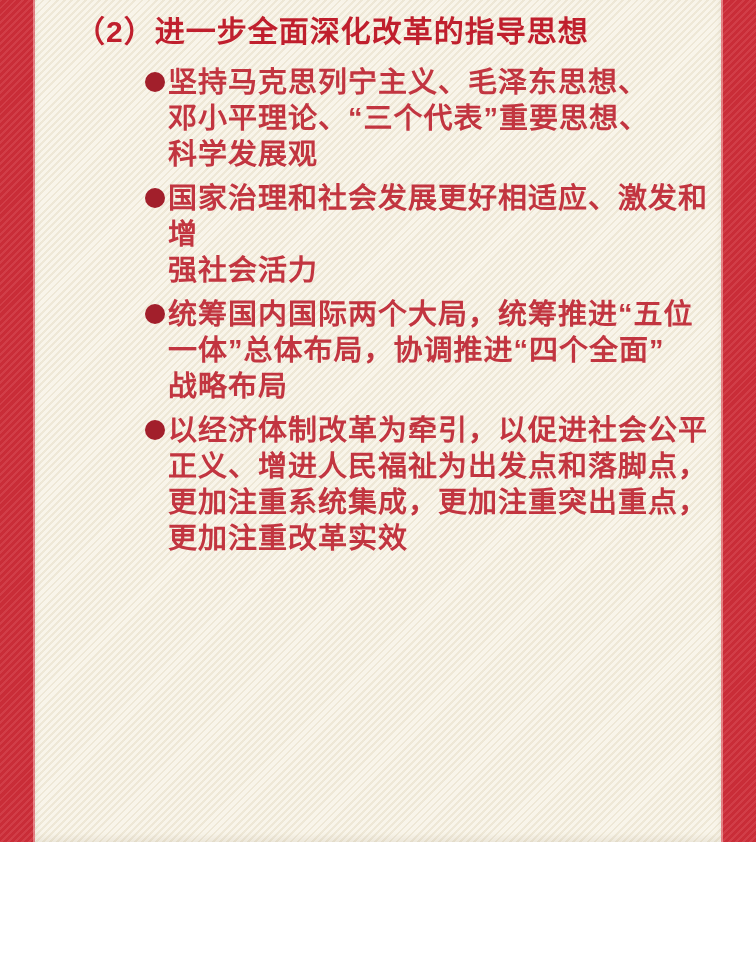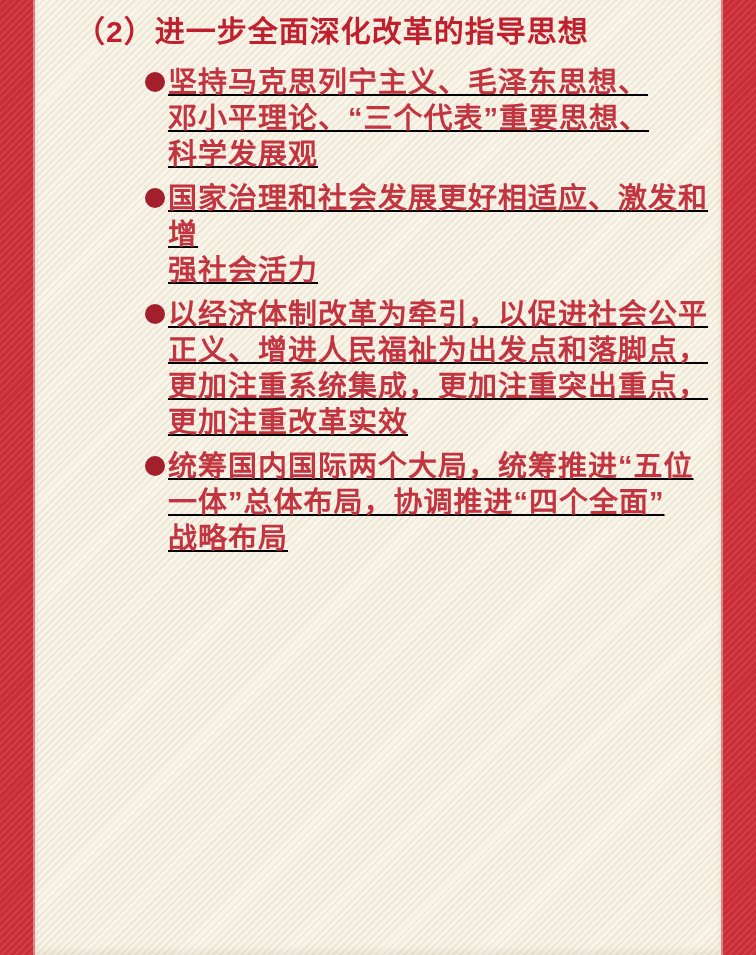--- a/index.html
+++ b/index.html
@@ -2,21 +2,21 @@
 <html lang="zh-CN"><head>
 <meta charset="utf-8">
 <style>
   html, body { margin: 0; padding: 0; }
   body {
     width: 756px;
     font-family: "Liberation Sans", "DejaVu Sans", sans-serif;
   }
   .page {
     width: 756px;
-    height: 955px;
+    height: 842px;
     display: flex;
     overflow: hidden;
   }
   .side-bar {
     flex: 0 0 35px;
     width: 35px;
     height: 100%;
     background:
       repeating-linear-gradient(135deg,
         rgba(255,255,255,0.07) 0px, rgba(255,255,255,0.07) 2px,
@@ -47,21 +47,20 @@
   }
   .bullet-list {
     list-style: none;
     margin: 0;
     padding: 0 0 0 70px;
   }
   .bullet-item {
     display: flex;
     align-items: flex-start;
     margin: 0 0 8px 0;
-    text-decoration: underline;
   }
   .bullet-dot {
     flex: 0 0 20px;
     width: 20px;
     height: 20px;
     margin: 8px 3px 0 0;
     border-radius: 50%;
     background: #a21f2b;
   }
   .bullet-text {
@@ -90,28 +89,28 @@
 邓小平理论、“三个代表”重要思想、
 科学发展观</span>
       </li>
       <li class="bullet-item">
         <span class="bullet-dot"></span>
         <span class="bullet-text">国家治理和社会发展更好相适应、激发和增
 强社会活力</span>
       </li>
       <li class="bullet-item">
         <span class="bullet-dot"></span>
+        <span class="bullet-text">统筹国内国际两个大局，统筹推进“五位
+一体”总体布局，协调推进“四个全面”
+战略布局</span>
+      </li>
+      <li class="bullet-item">
+        <span class="bullet-dot"></span>
         <span class="bullet-text">以经济体制改革为牵引，以促进社会公平
 正义、增进人民福祉为出发点和落脚点，
 更加注重系统集成，更加注重突出重点，
 更加注重改革实效</span>
-      </li>
-      <li class="bullet-item">
-        <span class="bullet-dot"></span>
-        <span class="bullet-text">统筹国内国际两个大局，统筹推进“五位
-一体”总体布局，协调推进“四个全面”
-战略布局</span>
       </li>
     </ul>
   </div>
 
   <div class="side-bar right"></div>
 </div>
 
 </body></html>

